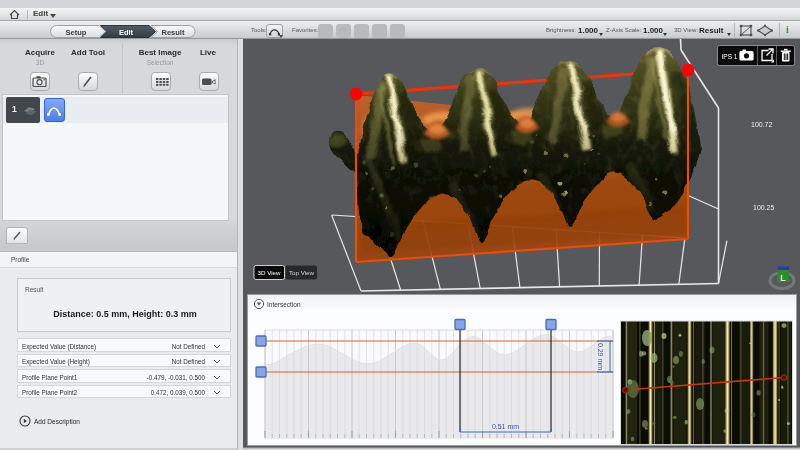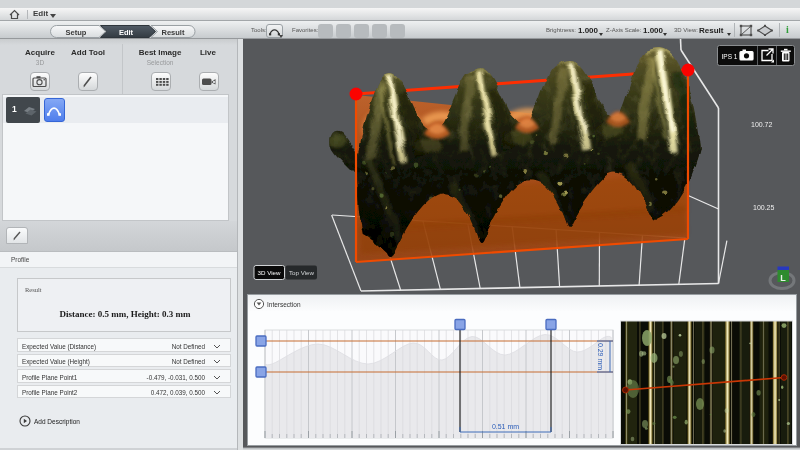--- a/index.html
+++ b/index.html
@@ -148,21 +148,21 @@
     <svg width="20" height="15" viewBox="0 0 20 15">
           <path d="M7 11 L13 4" stroke="#555" stroke-width="1.4"></path>
           <path d="M6.2 12.2 L7 11 L8 11.8 Z" fill="#555"></path>
         </svg>
   </div>
 
   <div class="abs" style="left:0;top:212px;width:243px;height:197px;background:#e9ecef;border-top:1px solid #b9bcbf;">
     <div class="abs" style="left:0;top:0;width:243px;height:16px;background:#f2f4f6;border-bottom:1px solid #d8dbdd;">
       <div class="abs" style="left:11px;top:4px;font-size:6.5px;color:#444;">Profile</div>
     </div>
-    <div class="abs" style="left:17px;top:26px;width:214px;height:54px;background:#eef0f3;border:1px solid #c6c8ca;font-family:Liberation Serif, serif;">
+    <div class="abs" style="left:17px;top:26px;width:214px;height:54px;background:#eef0f3;border:1px solid #c6c8ca;">
       <div class="abs" style="left:7px;top:7px;font-size:6.5px;color:#555;">Result</div>
       <div class="abs" style="left:0;top:30px;width:214px;text-align:center;font-size:9px;font-weight:bold;color:#1a1a1a;">Distance: 0.5 mm, Height: 0.3 mm</div>
     </div>
     <div class="abs" style="left:17px;top:86px;width:214px;height:13.5px;background:#f7f9fa;border:1px solid #d4d6d8;">
       <div class="abs" style="left:4px;top:3.5px;font-size:6.3px;color:#333;">Expected Value (Distance)</div>
       <div class="abs" style="right:25px;top:3.5px;font-size:6.3px;color:#333;">Not Defined</div>
       <svg class="abs" style="right:9px;top:4.5px" width="8" height="5" viewBox="0 0 8 5">
             <path d="M1 1 L4 4 L7 1" fill="none" stroke="#555" stroke-width="1"></path>
           </svg>
     </div>

